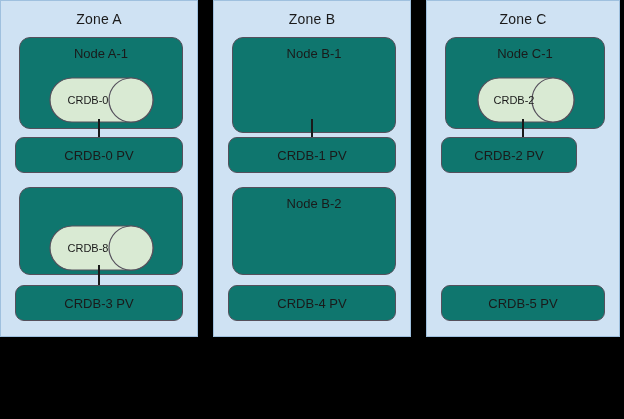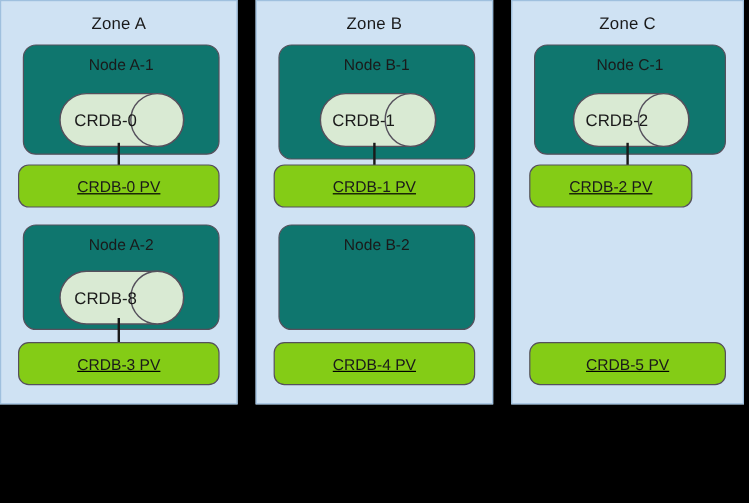--- a/index.html
+++ b/index.html
@@ -57,28 +57,27 @@
     left: 0;
     right: 0;
     text-align: center;
     font-size: 13px;
     color: #1a1a1a;
   }
 
   
   .pv {
     position: absolute;
-    background: #84cc16;
+    background: #0f766e;
     border: 1px solid #55505c;
     border-radius: 9px;
     box-sizing: border-box;
     display: flex;
     align-items: center;
     justify-content: center;
-    text-decoration: underline;
   }
   .pv-label {
     font-size: 13px;
     color: #1a1a1a;
   }
 
   
   .cylinder {
     position: absolute;
   }
@@ -87,21 +86,21 @@
     overflow: visible;
   }
   .cyl-label {
     position: absolute;
     top: 0;
     bottom: 0;
     left: 0;
     display: flex;
     align-items: center;
     justify-content: center;
-    font-size: 14px;
+    font-size: 11px;
     color: #1a1a1a;
     pointer-events: none;
   }
 
   
   .connector {
     position: absolute;
     width: 2px;
     background: #1a1a1a;
   }
@@ -124,48 +123,40 @@
         <div class="cyl-label" style="width:78px;">CRDB-0</div>
       </div>
     </div>
     <div class="connector" style="left:97px; top:118px; height:20px;"></div>
 
     <div class="pv" style="left:14px; top:136px; width:168px; height:36px;">
       <span class="pv-label">CRDB-0 PV</span>
     </div>
 
     <div class="node" style="left:18px; top:186px; width:164px; height:88px;">
-      <div class="node-title">Node A-2</div>
       <div class="cylinder" style="left:29px; top:37px; width:105px; height:46px;">
         <svg width="105" height="46" viewBox="0 0 105 46">
           <path d="M 23,1 L 82,1 A 22,22 0 0 1 82,45 L 23,45 A 22,22 0 0 1 23,1 Z" fill="#d9ead3" stroke="#55505c" stroke-width="1.2"></path>
           <ellipse cx="82" cy="23" rx="22" ry="22" fill="#d9ead3" stroke="#55505c" stroke-width="1.2"></ellipse>
         </svg>
         <div class="cyl-label" style="width:78px;">CRDB-8</div>
       </div>
     </div>
     <div class="connector" style="left:97px; top:264px; height:20px;"></div>
 
     <div class="pv" style="left:14px; top:284px; width:168px; height:36px;justify-content:center;">
       <span class="pv-label">CRDB-3 PV</span>
     </div>
   </div>
 
   <div class="zone" style="left:213px; width:198px;">
     <div class="zone-title">Zone B</div>
 
     <div class="node" style="left:18px; top:36px; width:164px; height:96px;">
       <div class="node-title">Node B-1</div>
-      <div class="cylinder" style="left:33px; top:39px; width:98px; height:46px;">
-        <svg width="98" height="46" viewBox="0 0 98 46">
-          <path d="M 22,1 L 76,1 A 21,22 0 0 1 76,45 L 22,45 A 21,22 0 0 1 22,1 Z" fill="#d9ead3" stroke="#55505c" stroke-width="1.2"></path>
-          <ellipse cx="76" cy="23" rx="21" ry="22" fill="#d9ead3" stroke="#55505c" stroke-width="1.2"></ellipse>
-        </svg>
-        <div class="cyl-label" style="width:74px;">CRDB-1</div>
-      </div>
     </div>
     <div class="connector" style="left:97px; top:118px; height:20px;"></div>
 
     <div class="pv" style="left:14px; top:136px; width:168px; height:36px;text-align:center;">
       <span class="pv-label">CRDB-1 PV</span>
     </div>
 
     <div class="node" style="left:18px; top:186px; width:164px; height:88px;">
       <div class="node-title">Node B-2</div>
     </div>

